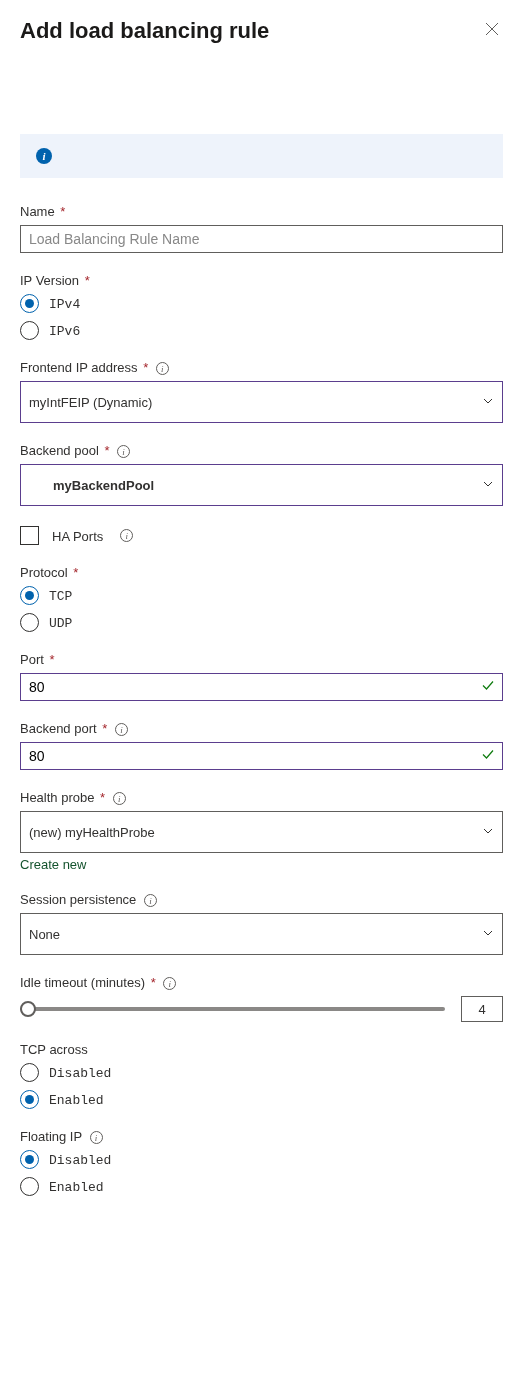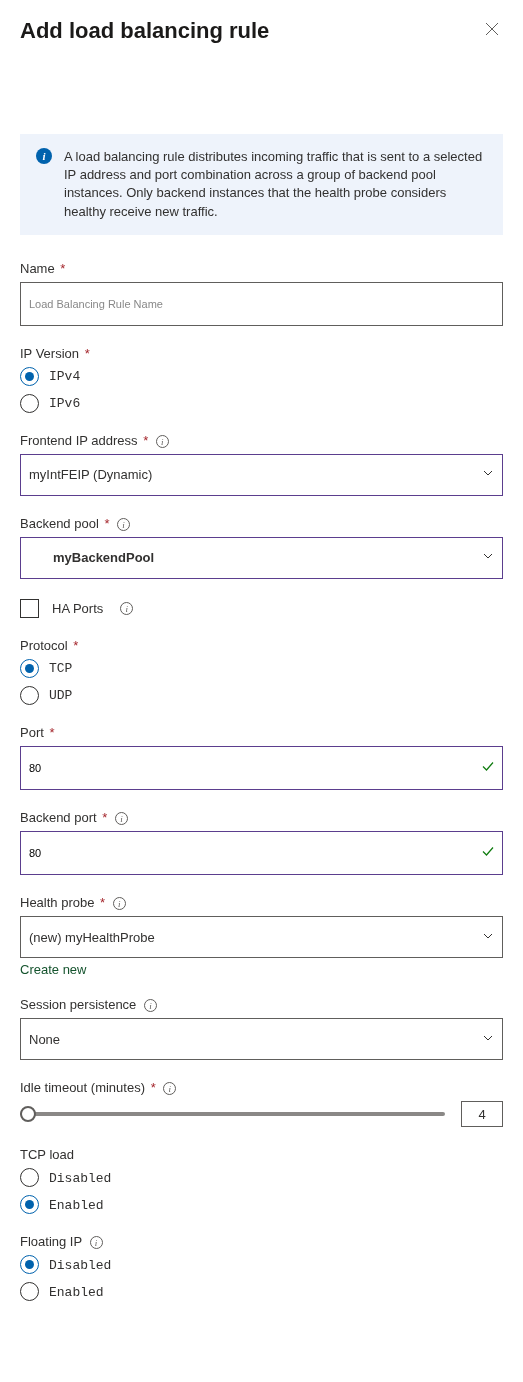--- a/index.html
+++ b/index.html
@@ -8,21 +8,21 @@
     .title { font-size: 22px; font-weight: 600; color: #1b1a19; }
     .close-btn { background: none; border: none; cursor: pointer; padding: 4px; color: #605e5c; font-size: 16px; }
     .info-box { background: #eef3fb; padding: 14px 16px; margin-bottom: 26px; display: flex; gap: 12px; }
     .info-icon-wrap { flex-shrink: 0; }
     .info-icon { width: 16px; height: 16px; border-radius: 50%; background: #0062ad; color: #fff; display: inline-flex; align-items: center; justify-content: center; font-size: 11px; font-weight: bold; font-style: italic; font-family: Georgia, serif; }
     .info-text { font-size: 13px; line-height: 1.4; color: #323130; }
     .field { margin-bottom: 20px; }
     .label { display: block; margin-bottom: 6px; font-size: 13px; color: #323130; }
     .req { color: #a4262c; margin-left: 2px; }
     .help-icon { display: inline-block; width: 13px; height: 13px; border: 1px solid #605e5c; border-radius: 50%; font-size: 9px; color: #605e5c; text-align: center; line-height: 12px; margin-left: 4px; vertical-align: middle; font-style: italic; font-family: Georgia, serif; }
-    .text-input { width: 100%; padding: 0 8px; border: 1px solid #605e5c; font-size: 11px; background: #fff; height: 44px; }
+    .text-input { width: 100%; padding: 0 8px; border: 1px solid #605e5c; font-size: 14px; background: #fff; height: 28px; }
     .text-input::placeholder { color: #888; }
     .text-input.validated { border-color: #5b3e8e; padding-right: 30px; }
     .input-wrap { position: relative; }
     .check-icon { position: absolute; right: 8px; top: 50%; transform: translateY(-50%); color: #107c10; font-size: 14px; pointer-events: none; }
     .select { width: 100%; padding: 20px 8px; border: 1px solid #605e5c; font-size: 13px; background: #fff; height: 28px; position: relative; display: flex; align-items: center; justify-content: space-between; cursor: pointer; }
     .select.purple { border-color: #5b3e8e; }
     .select .chevron { color: #323130; }
     .select .bold { font-weight: 700; padding-left: 24px; }
     .radio-group { display: flex; flex-direction: column; gap: 8px; font-family: Liberation Mono, monospace; }
     .radio-item { display: flex; align-items: center; gap: 10px; cursor: pointer; }
@@ -47,21 +47,20 @@
   <h1 class="title">Add load balancing rule</h1>
   <button class="close-btn">
     <svg width="14" height="14" viewBox="0 0 14 14">
         <path d="M1 1 L13 13 M13 1 L1 13" stroke="#605e5c" stroke-width="1" fill="none"></path>
       </svg>
   </button>
 </div>
 
 <div class="info-box">
   <div class="info-icon-wrap"><span class="info-icon">i</span></div>
-  <div class="info-text">A load balancing rule distributes incoming traffic that is sent to a selected IP address and port combination across a group of backend pool instances. Only backend instances that the health probe considers healthy receive new traffic.</div>
 </div>
 
 <div class="field">
   <label class="label"><span>Name</span> <span class="req">*</span></label>
   <input class="text-input" type="text" placeholder="Load Balancing Rule Name" style="">
 </div>
 
 <div class="field">
   <label class="label"><span>IP Version</span> <span class="req">*</span></label>
   <div class="radio-group">
@@ -168,21 +167,21 @@
   <div class="slider-row">
     <div class="slider-track-wrap">
       <div class="slider-track"></div>
       <div class="slider-thumb"></div>
     </div>
     <div class="slider-value">4</div>
   </div>
 </div>
 
 <div class="field">
-  <label class="label"><span>TCP load</span></label>
+  <label class="label"><span>TCP across</span></label>
   <div class="radio-group">
     <div class="radio-item">
       <span class="radio-circle"></span>
       <span class="radio-label">Disabled</span>
     </div>
     <div class="radio-item">
       <span class="radio-circle selected">
           <span class="radio-dot"></span>
         </span>
       <span class="radio-label">Enabled</span>

